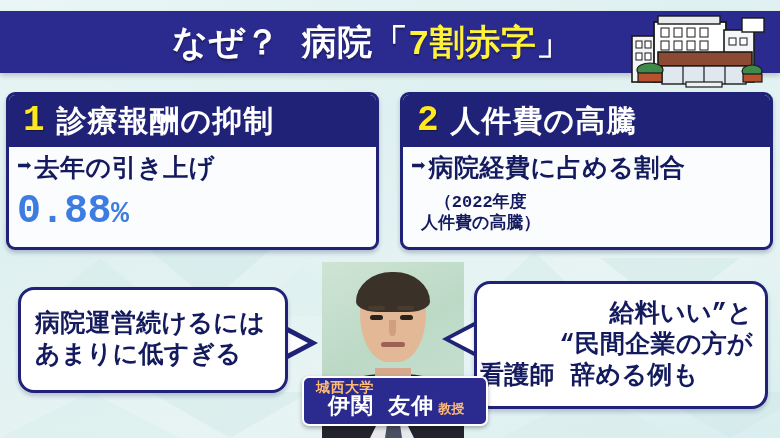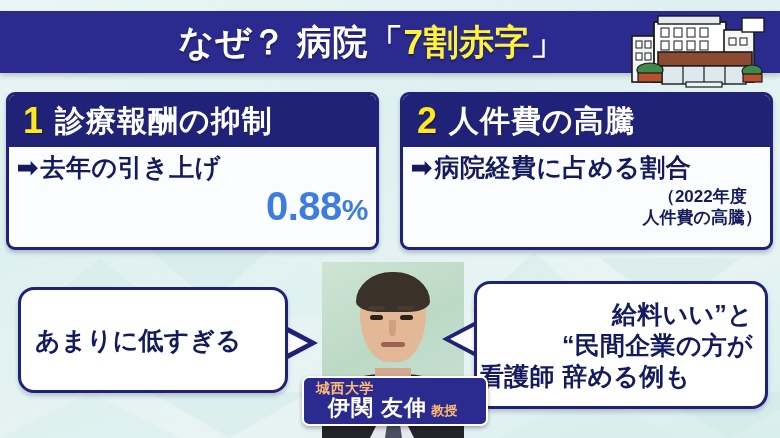--- a/index.html
+++ b/index.html
@@ -7,21 +7,21 @@
     margin: 0;
     padding: 0;
     background: #ffffff;
   }
 
   #stage {
     position: relative;
     width: 780px;
     height: 438px;
     overflow: hidden;
-    font-family: Liberation Sans, sans-serif;
+    font-family: Liberation Mono, monospace;
     background: linear-gradient(160deg, #e9f6f5 0%, #dff0f0 35%, #e7f4f3 70%, #d9eeef 100%);
   }
 
   
   .facets {
     position: absolute;
     inset: 0;
     pointer-events: none;
   }
   .facet {
@@ -121,22 +121,22 @@
   }
   .arrow-glyph {
     font-size: 25px;
     color: #141a5e;
     margin-right: 2px;
     line-height: 1;
   }
   .value-row {
     display: flex;
     align-items: flex-end;
-    justify-content: flex-end;
-    margin-top: 2px;
+    justify-content: flex-start;
+    margin-top: 8px;
   }
   .value {
     font-size: 40px;
     font-weight: bold;
     line-height: 1;
     letter-spacing: -.5px;
   }
   .value .unit { font-size: 30px; }
   .value-blue { color: #3d7ce0; }
   .value-red  { color: #e8141e; }
@@ -470,20 +470,21 @@
     <div class="nose"></div>
     <div class="mouth"></div>
   </div>
 
   <div class="tail tail-left-border"></div>
   <div class="tail tail-left-fill"></div>
   <div class="tail tail-right-border"></div>
   <div class="tail tail-right-fill"></div>
 
   <div class="bubble" id="bubble-left">
+    <div class="bubble-line">病院運営続けるには</div>
     <div class="bubble-line">あまりに低すぎる</div>
   </div>
 
   <div class="bubble" id="bubble-right">
     <div class="bubble-line">給料いい”と</div>
     <div class="bubble-line">“民間企業の方が</div>
     <div class="bubble-line wide">看護師 辞める例も</div>
   </div>
 
   <div class="nameplate">

